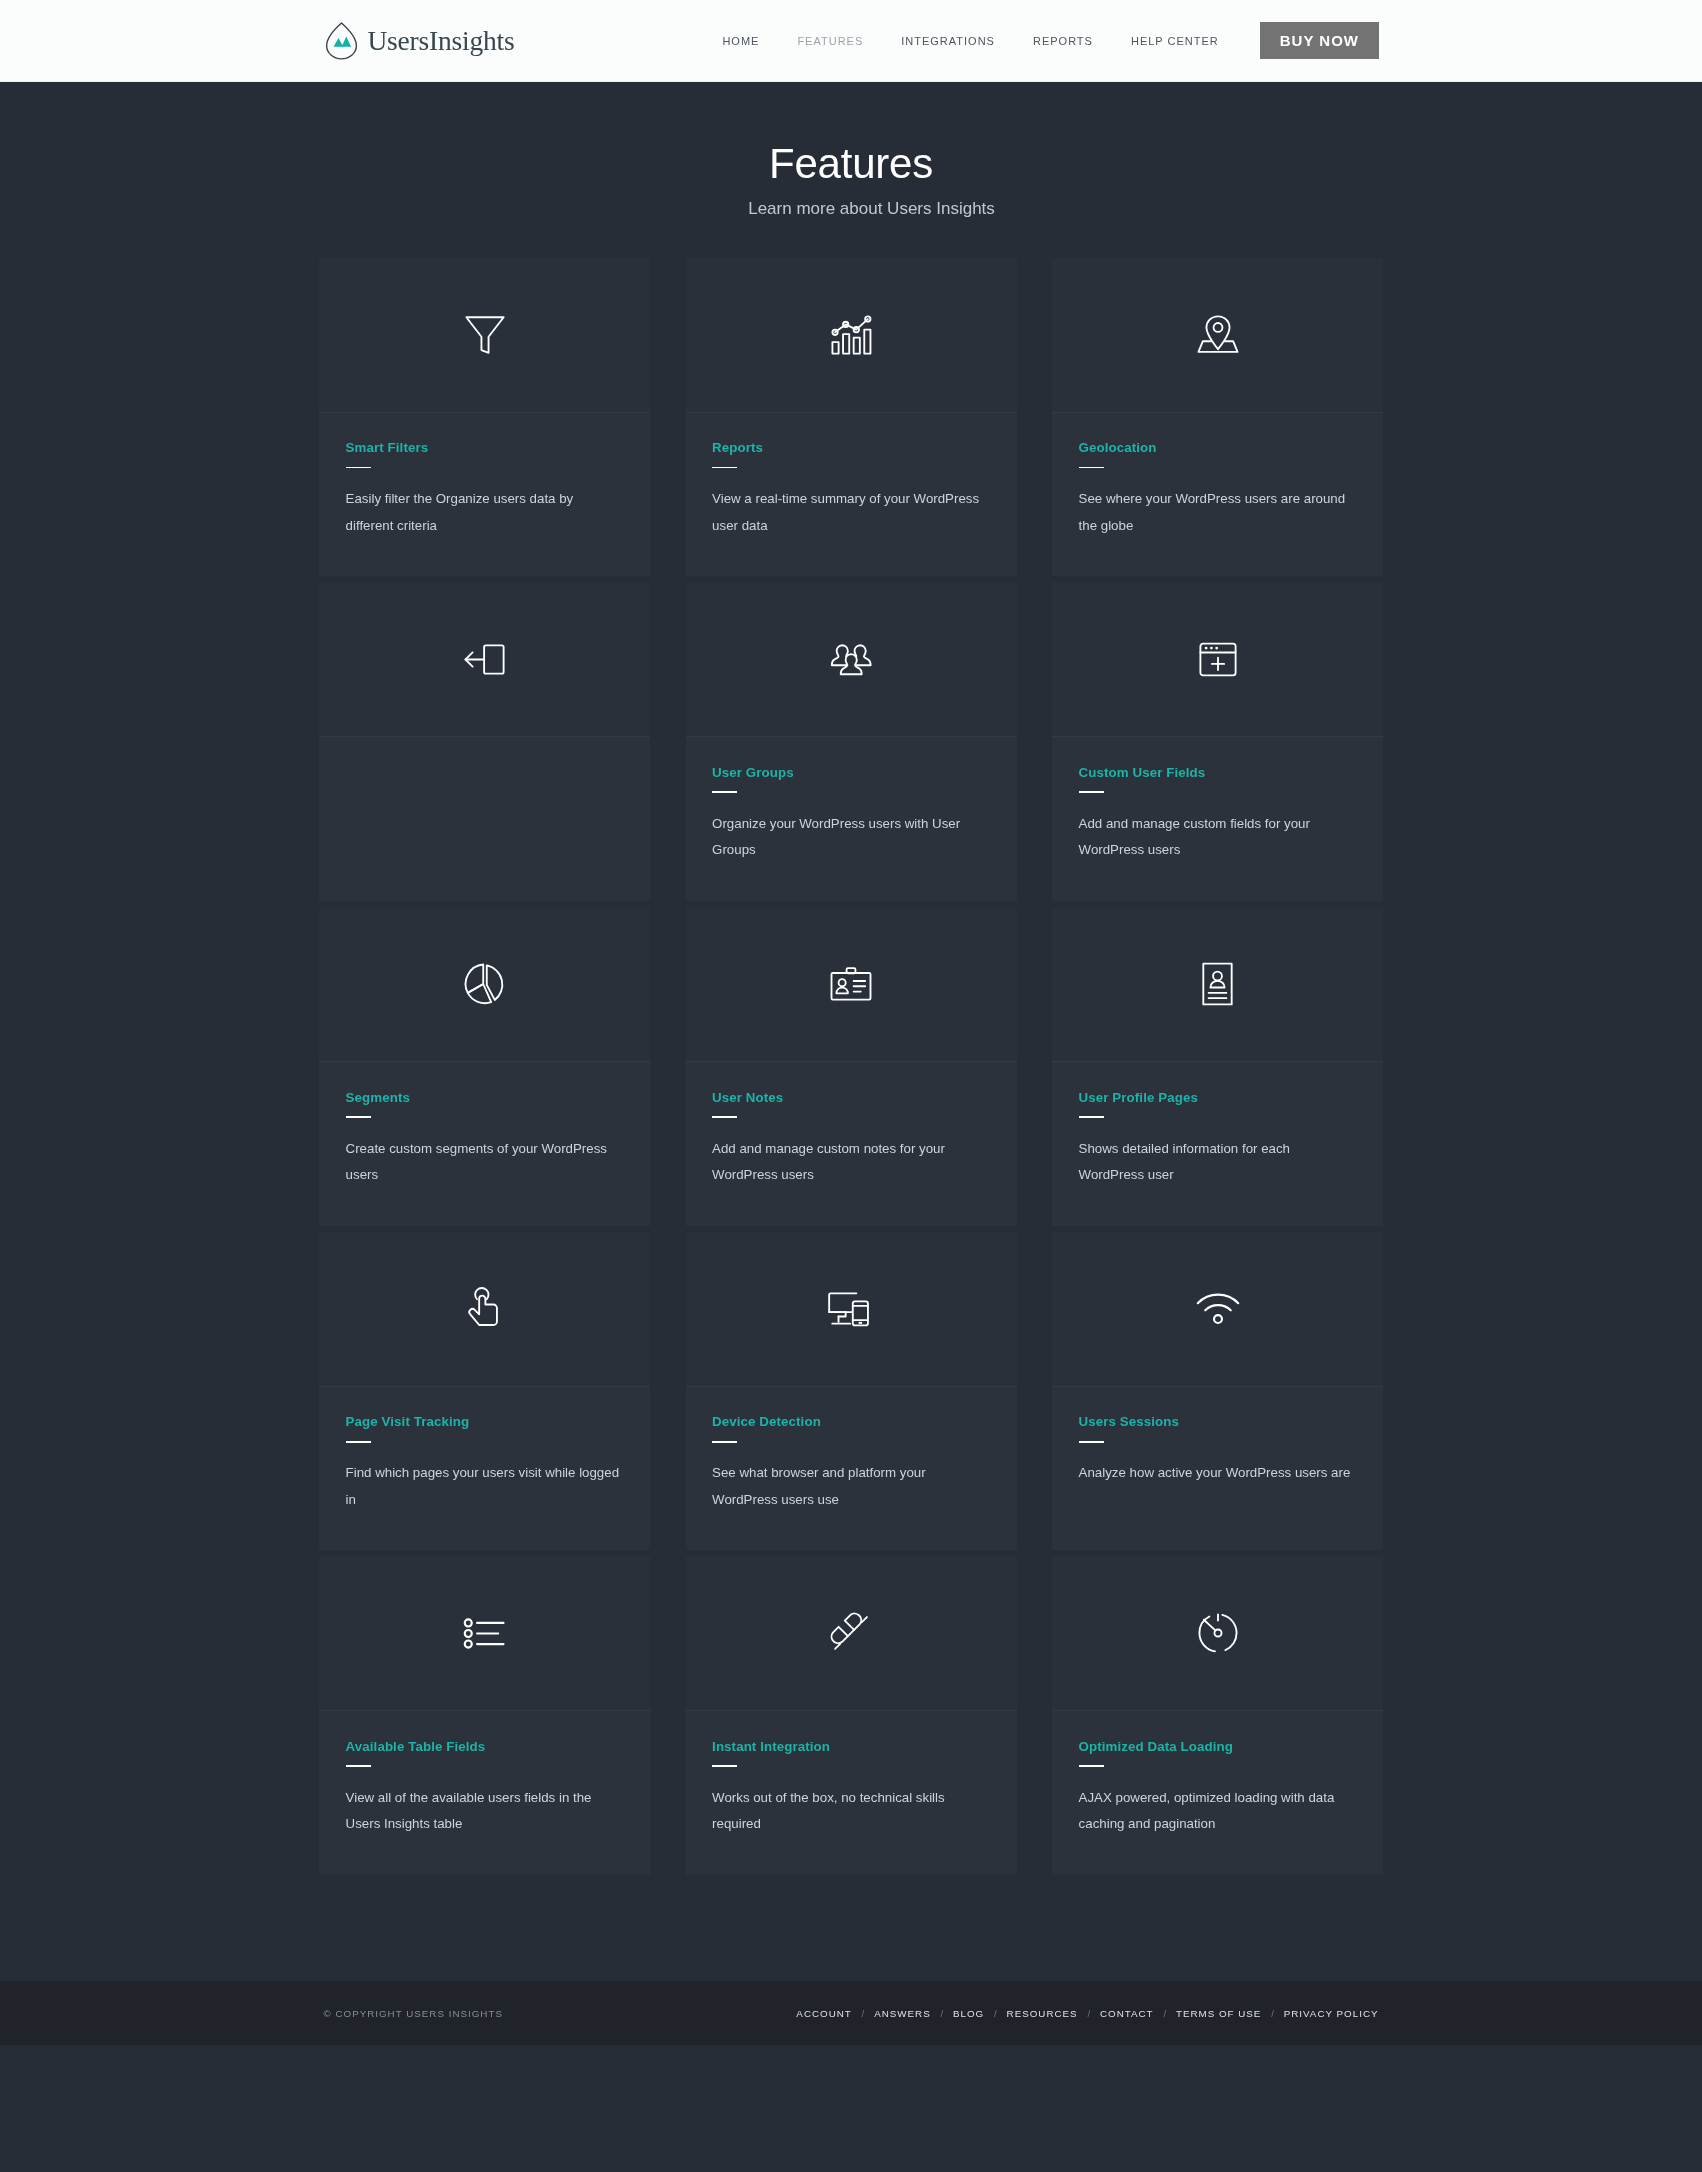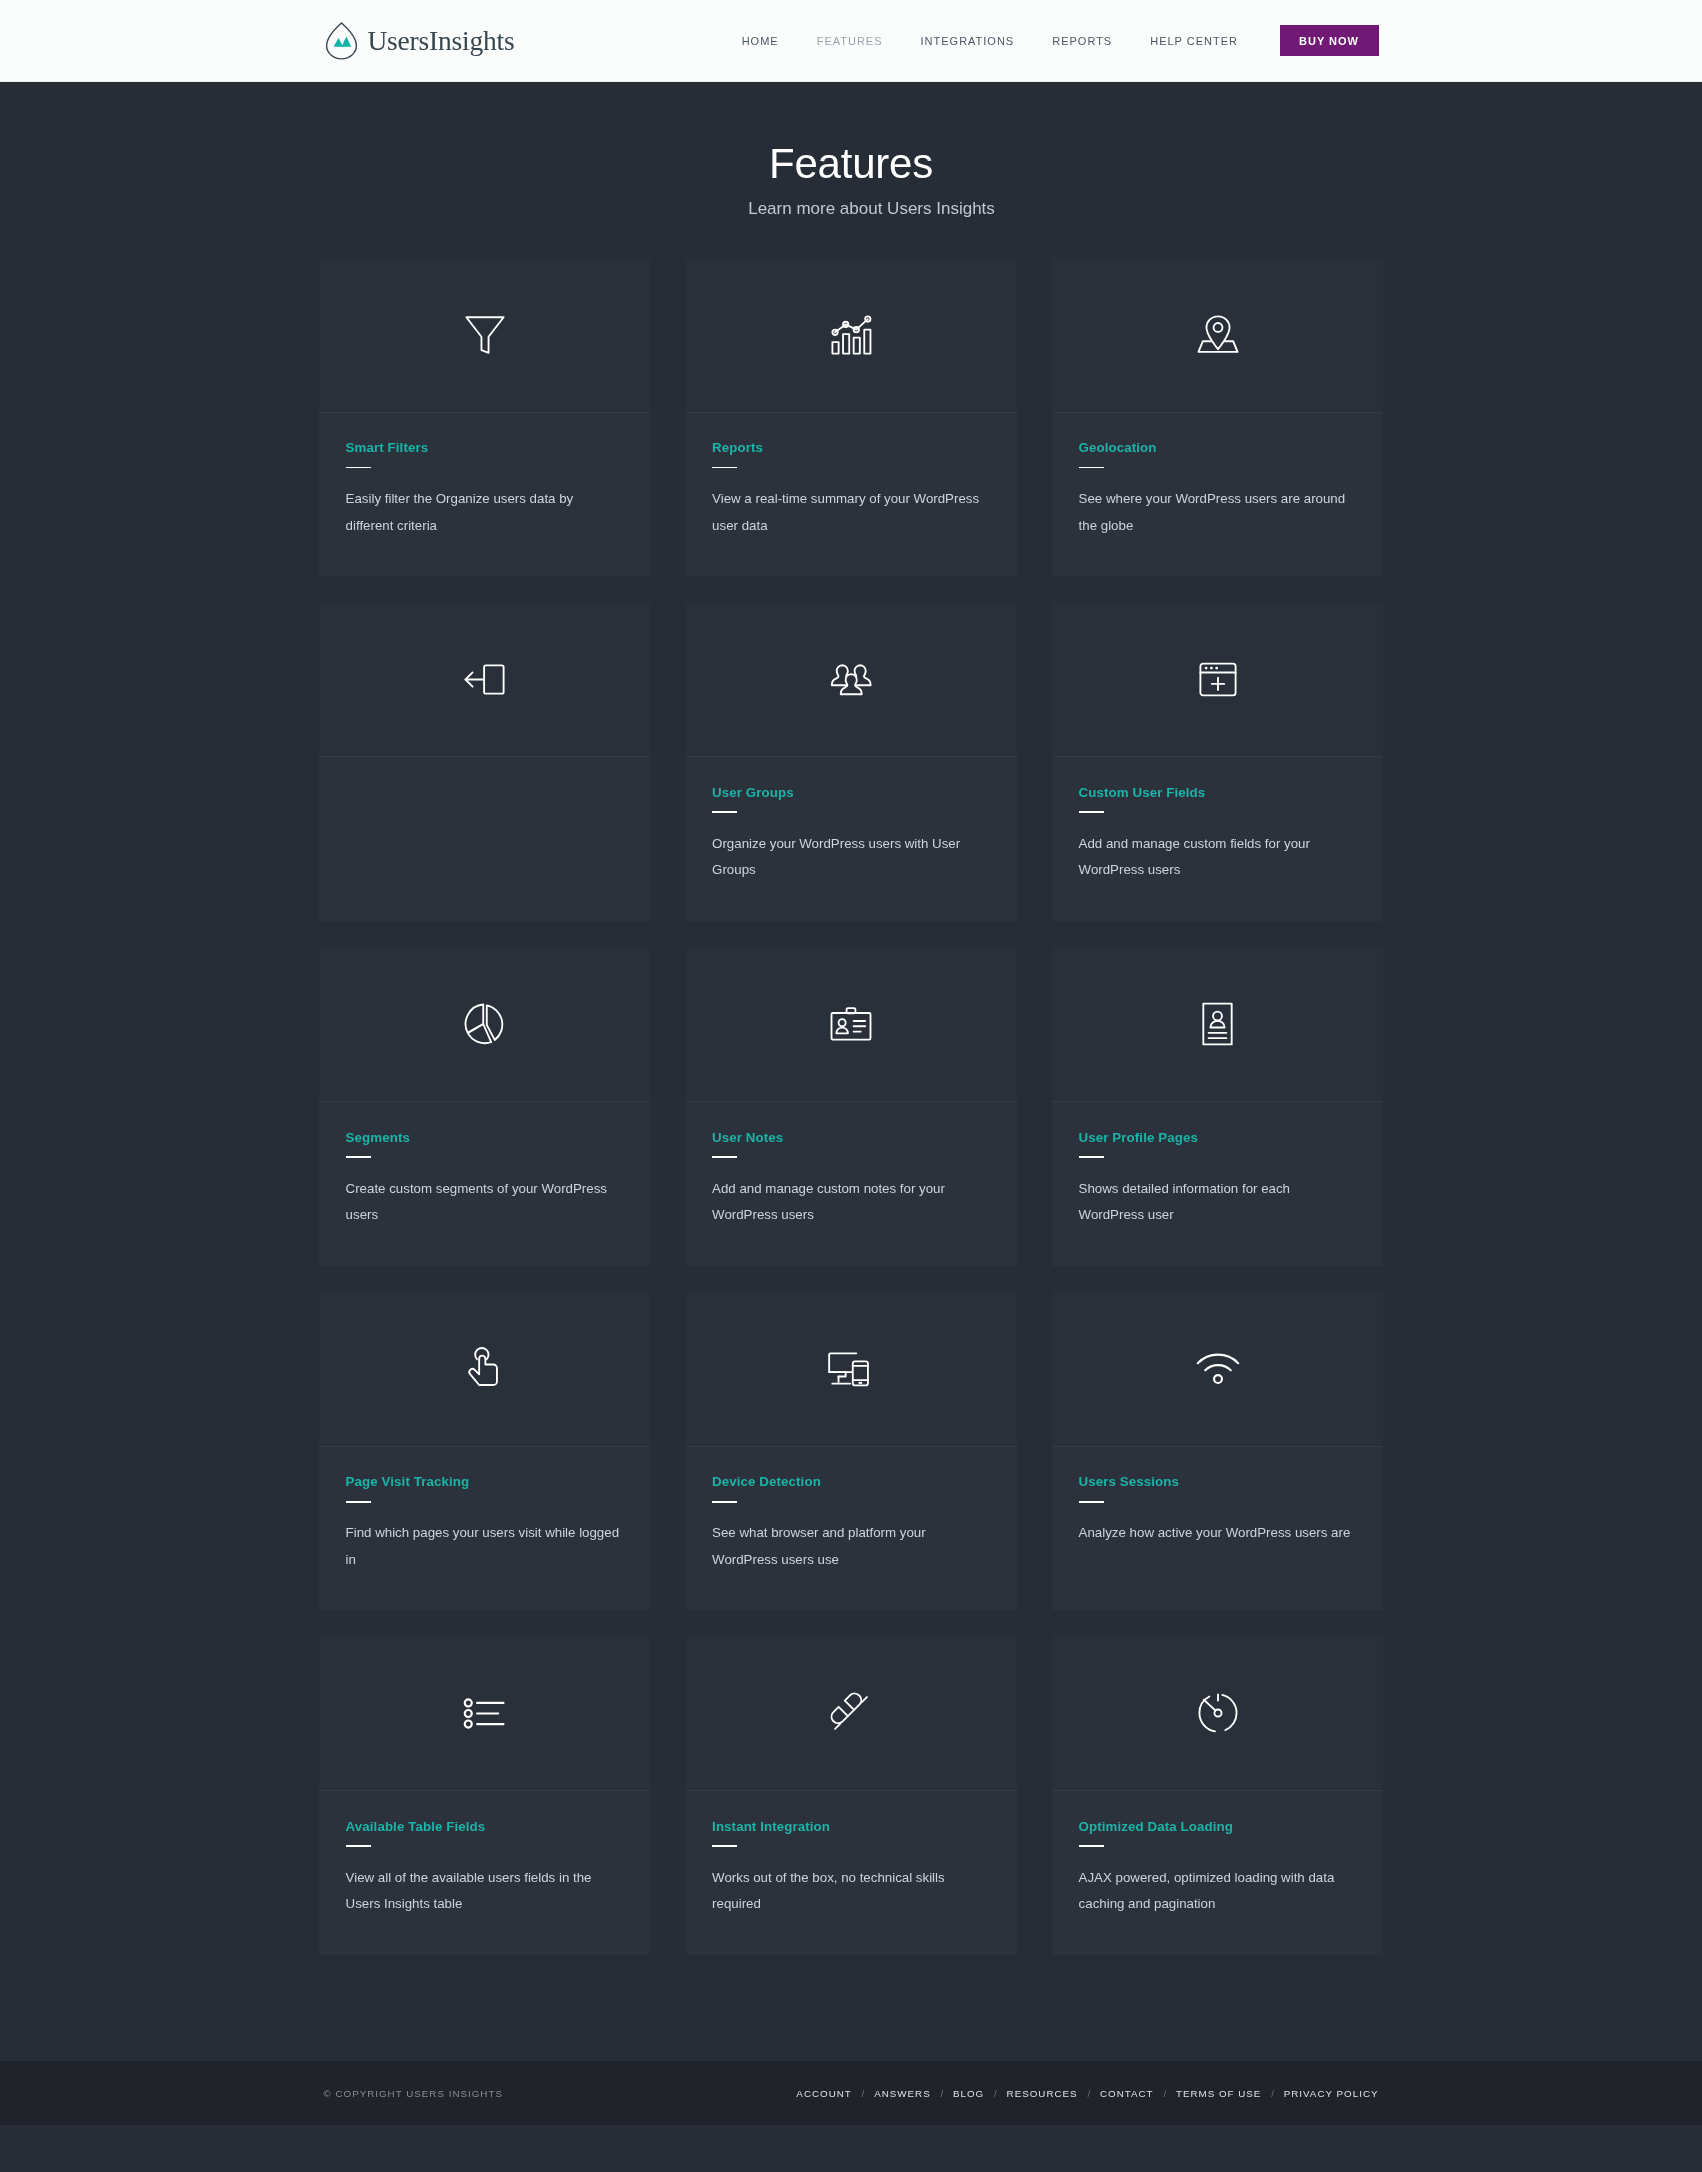--- a/index.html
+++ b/index.html
@@ -41,23 +41,23 @@
     letter-spacing: 1px;
     color: #4a5660;
     text-decoration: none;
     padding: 0 16px;
     text-transform: uppercase;
     font-weight: 400;
     white-space: nowrap;
   }
   .nav-link.is-active { color: #9aa3ab; }
   .buy-now {
-    background: #701a75;
+    background: #737373;
     color: #ffffff;
-    font-size: 11px;
+    font-size: 15px;
     font-weight: bold;
     letter-spacing: 1px;
     text-transform: uppercase;
     padding: 9.8px 19.5px;
     text-decoration: none;
     margin-left: 19.5px;
     white-space: nowrap;
   }
 
   
@@ -76,21 +76,21 @@
     font-weight: 400;
     padding-left: 41px;
   }
 
   
   .features-wrap { width: 1064px; margin: 0 auto; padding-bottom: 106px; }
   .features-grid {
     display: grid;
     grid-template-columns: repeat(3, 331px);
     justify-content: space-between;
-    row-gap: 26px;
+    row-gap: 6px;
   }
   .feature-card {
     background: #2b323b;
     display: flex;
     flex-direction: column;
     text-decoration: none;
   }
   .feature-icon-area {
     height: 155px;
     background: #29303a;

